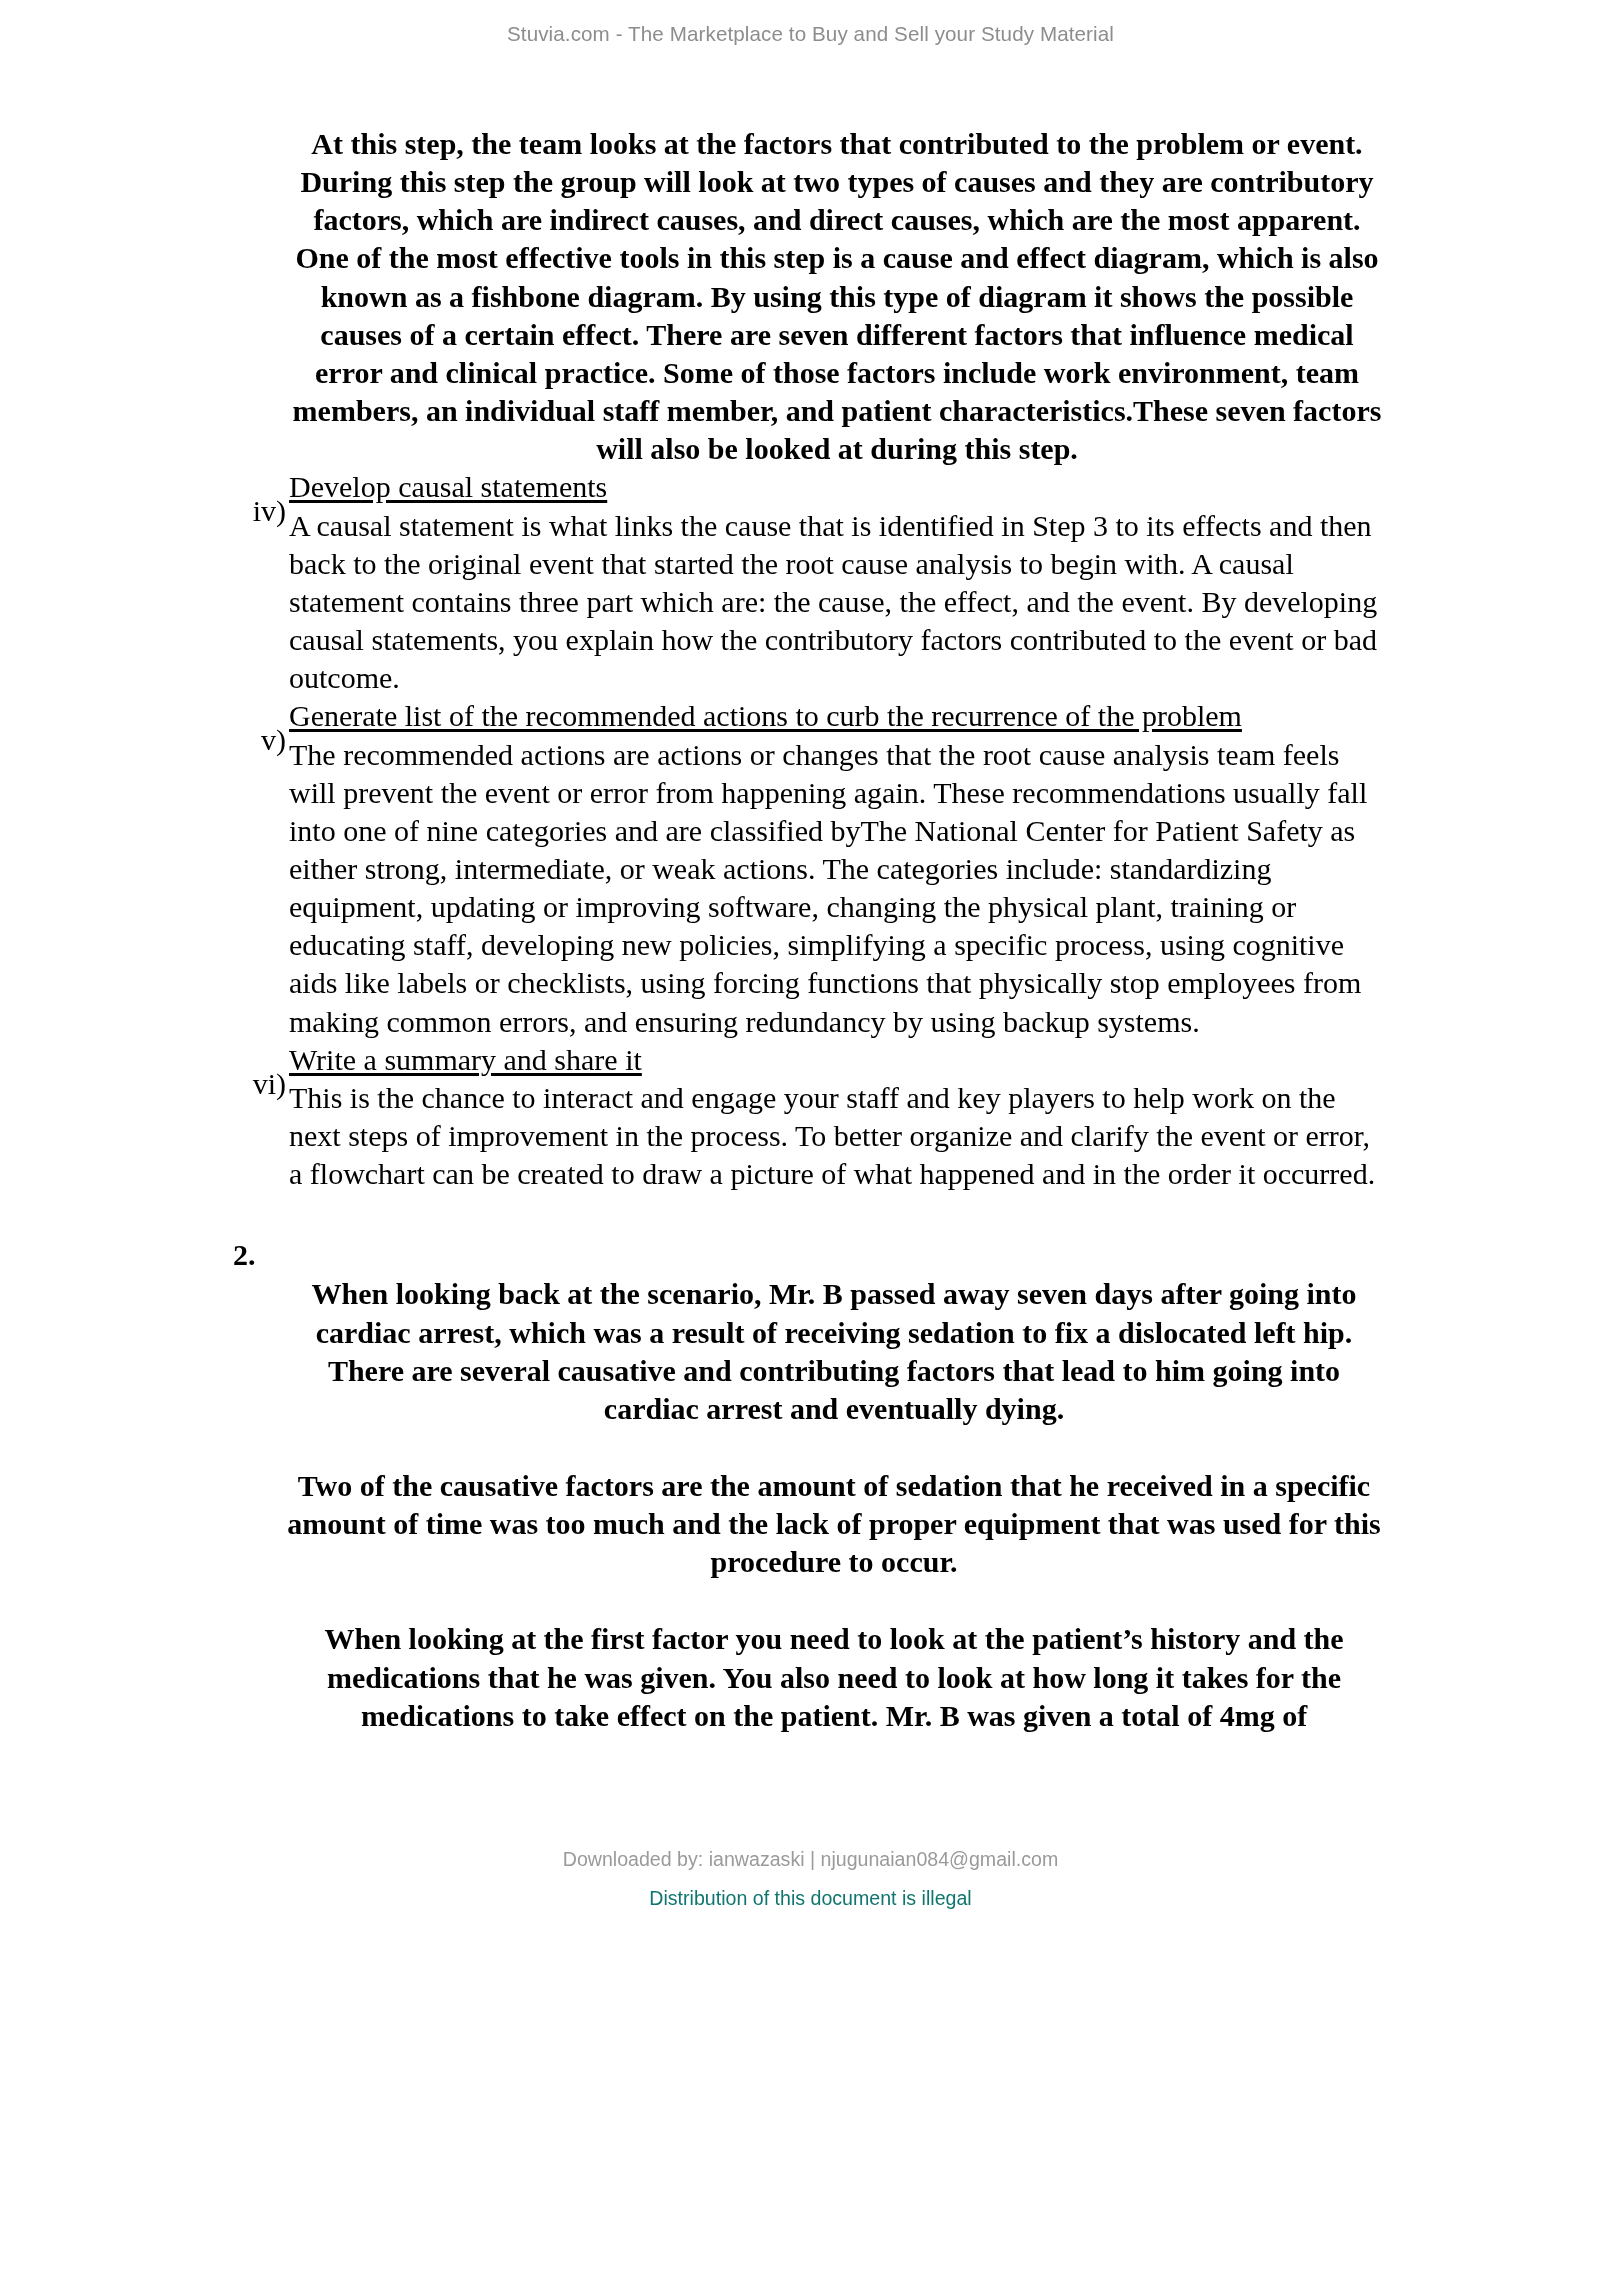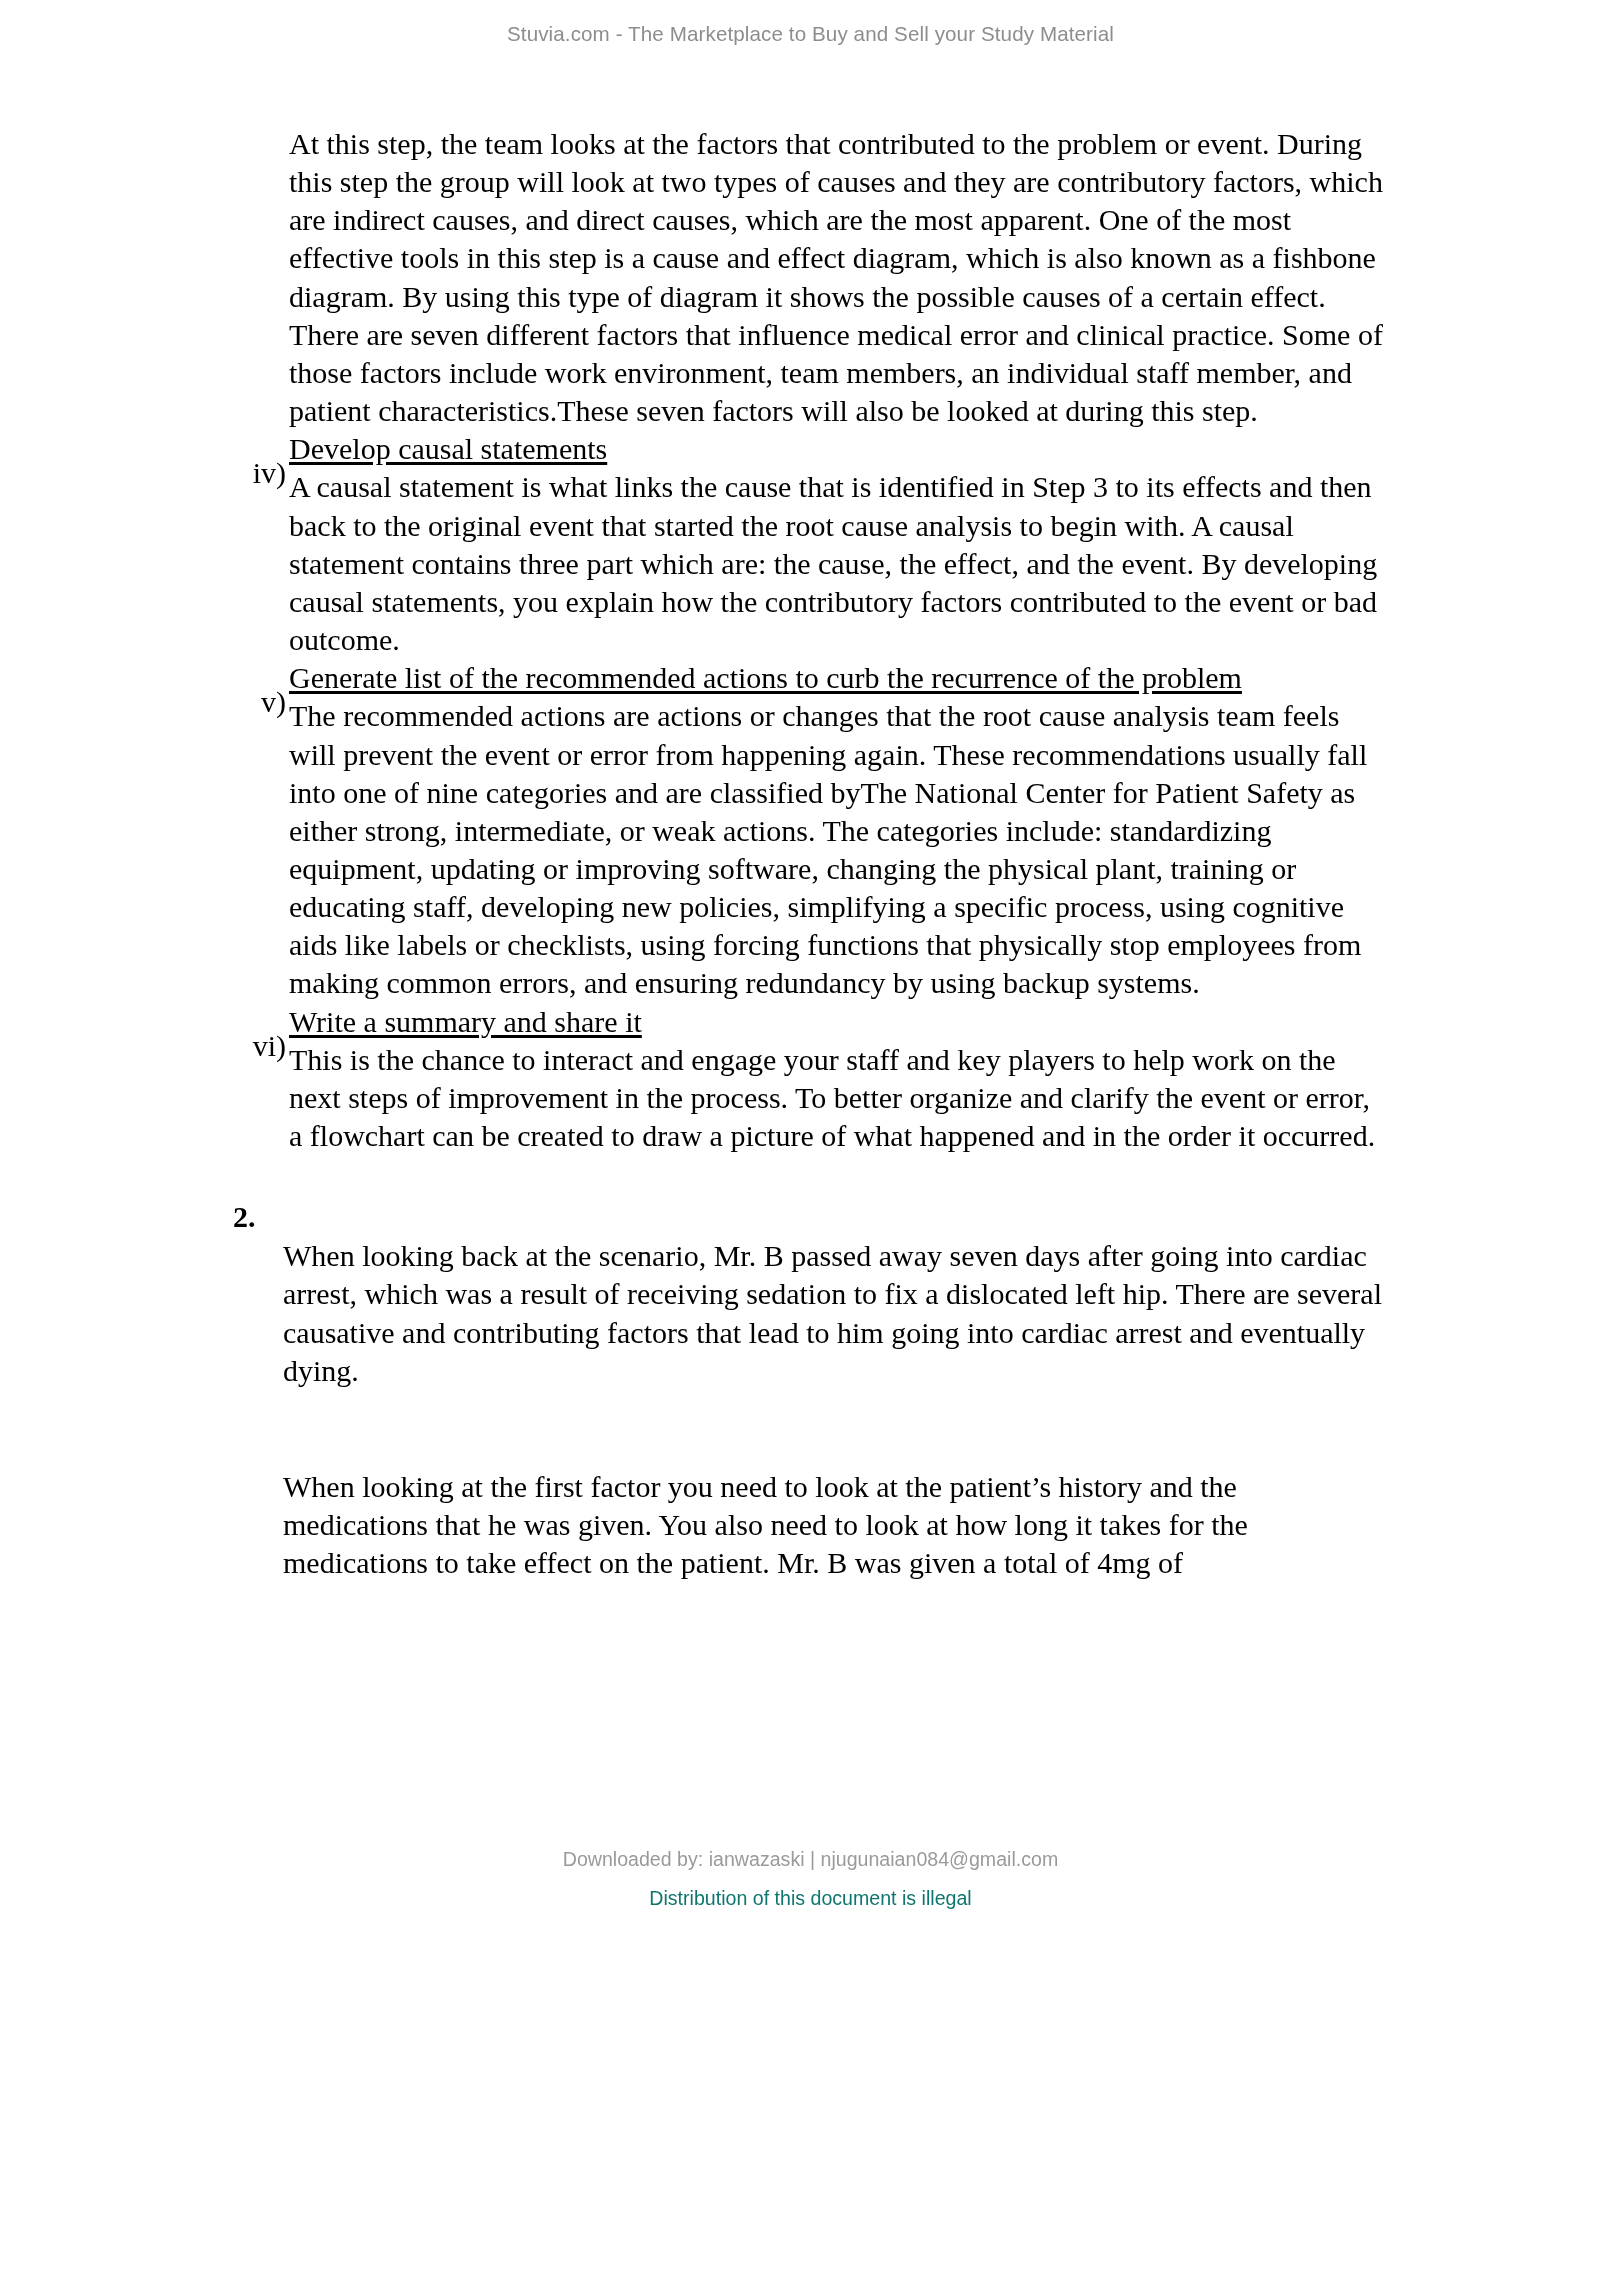--- a/index.html
+++ b/index.html
@@ -51,21 +51,22 @@
     position: absolute;
     left: 233px;
     top: 125px;
     width: 1152px;
     font-size: 30px;
     line-height: 1.272;
   }
 
   .para {
     margin: 0;
-    text-align: left;
+    text-align: center;
+    font-weight: bold;
   }
 
   
   .rlist {
     margin: 0;
     padding: 0;
     list-style: none;
   }
   .rlist > li {
     position: relative;
@@ -162,20 +163,21 @@
         <span class="qmarker">2.</span>
       </li>
     </ul>
 
     <div class="block-gap-md"></div>
 
     <p class="para answer">When looking back at the scenario, Mr. B passed away seven days after going into cardiac arrest, which was a result of receiving sedation to fix a dislocated left hip.  There are several causative and contributing factors that lead to him going into cardiac arrest and eventually dying.</p>
 
     <div class="block-gap-md"></div>
 
+    <p class="para answer">Two of the causative factors are the amount of sedation that he received in a specific amount of time was too much and the lack of proper equipment that was used for this procedure to occur.</p>
 
     <div class="block-gap-md"></div>
 
     <p class="para answer">When looking at the first factor you need to look at the patient’s history and the medications that he was given.  You also need to look at how long it takes for the medications to take effect on the patient.  Mr. B was given a total of 4mg of</p>
 
   </div>
 
   <div class="wm-footer">
     <div class="line1">Downloaded by: ianwazaski | njugunaian084@gmail.com</div>
     <div class="line2">Distribution of this document is illegal</div>

